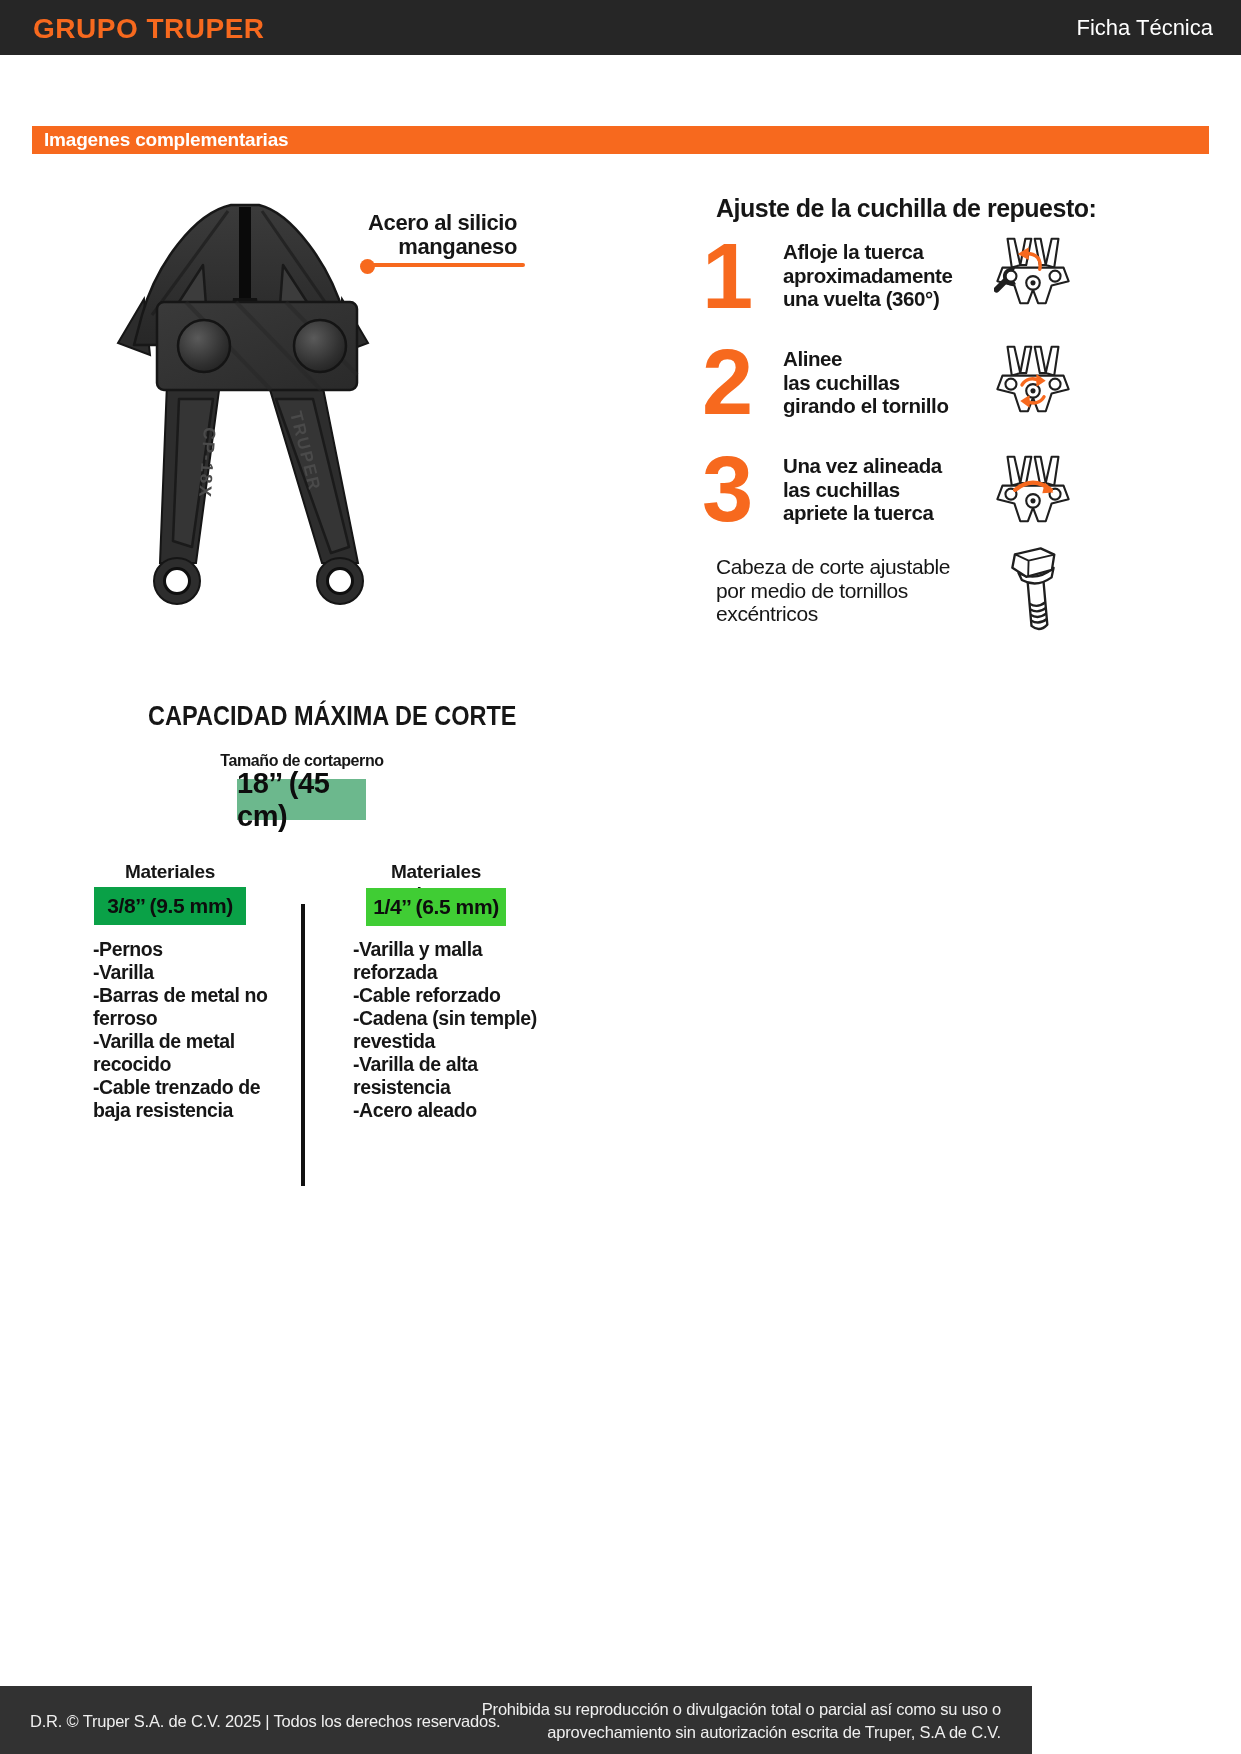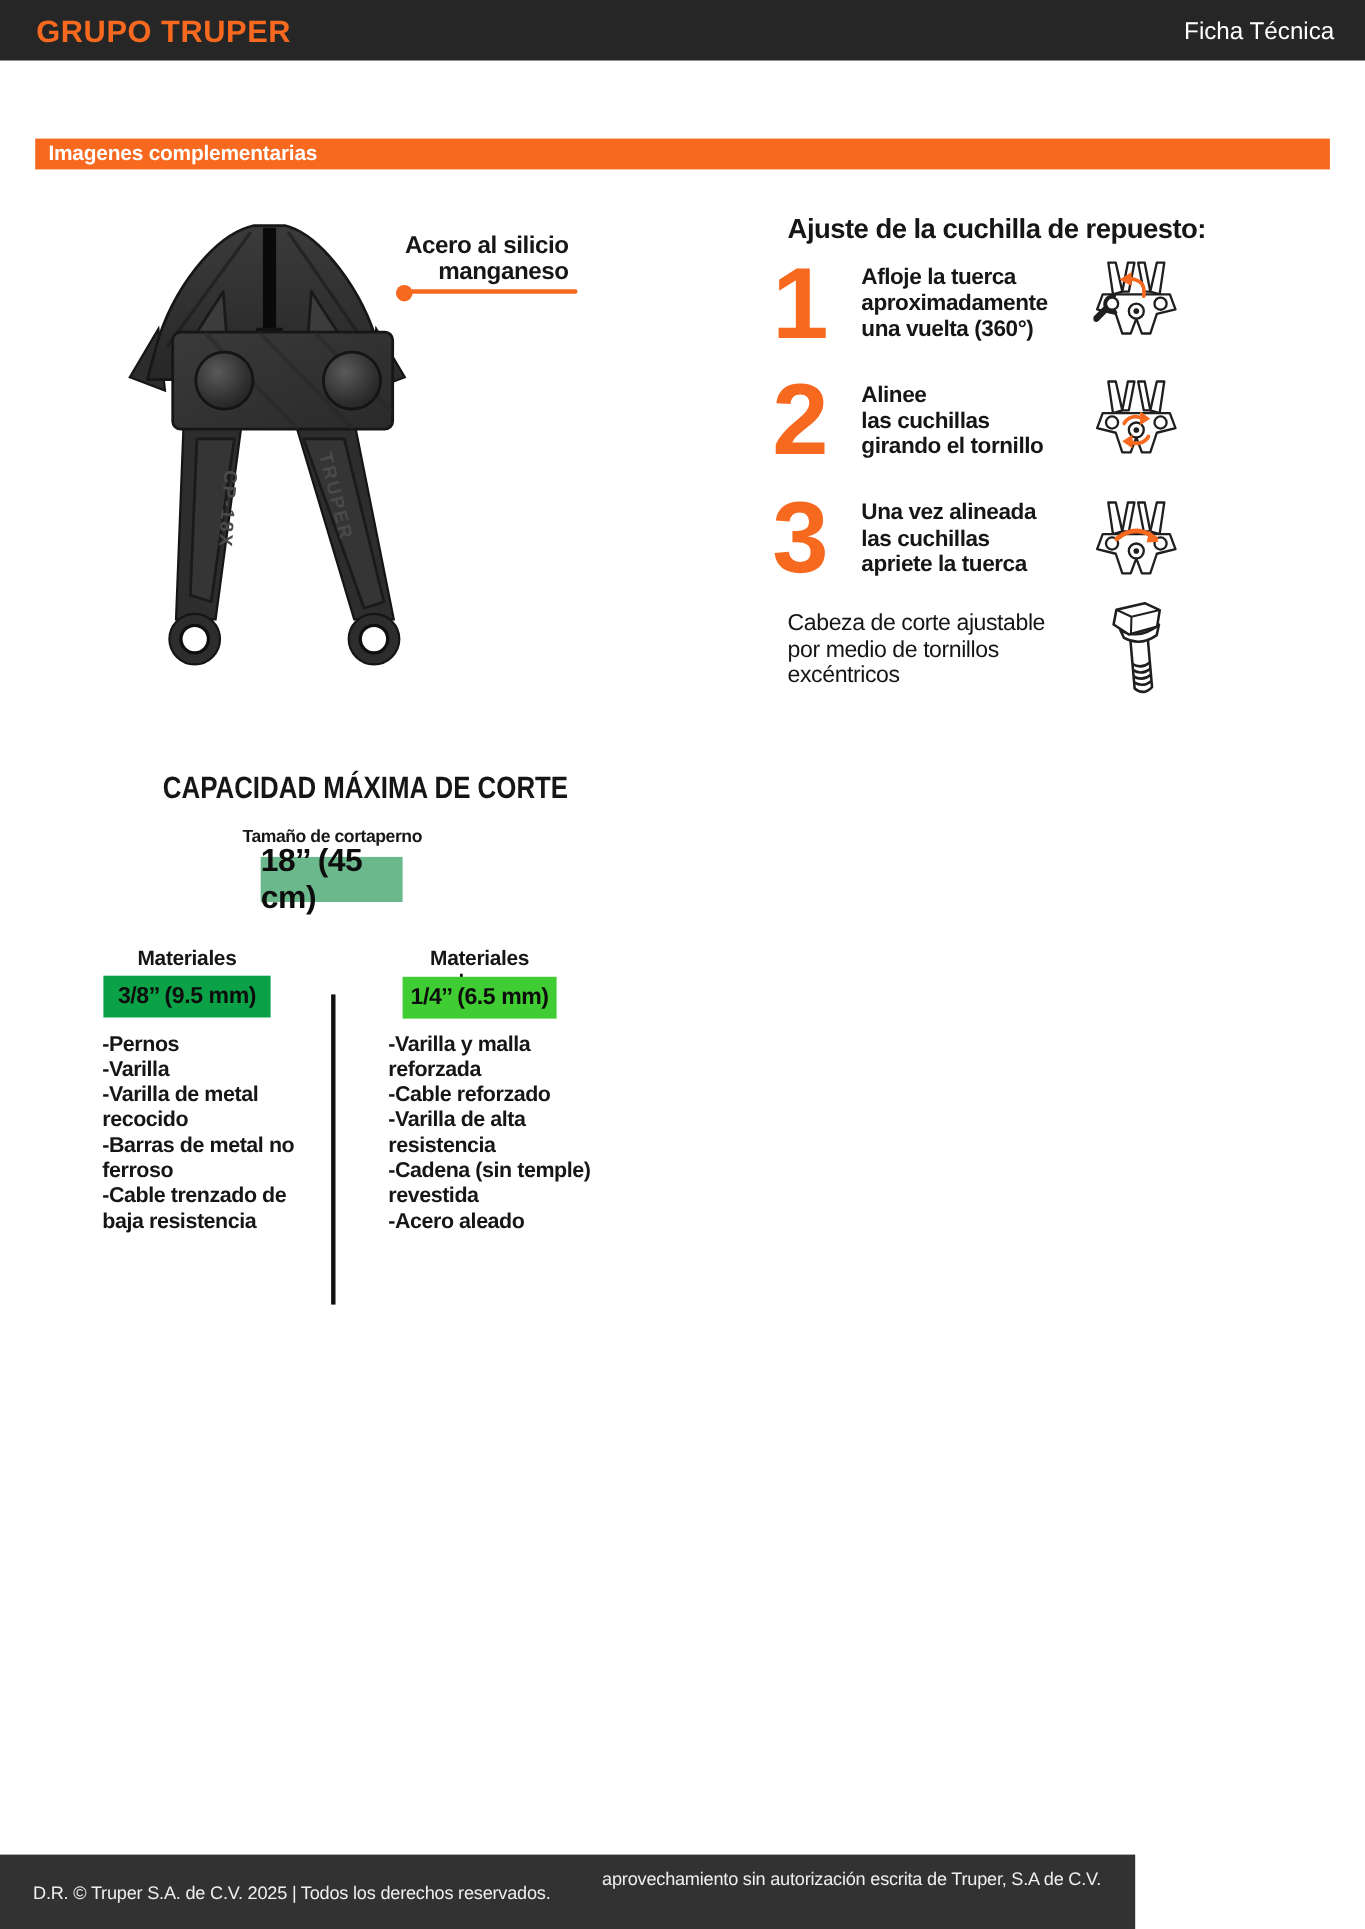--- a/index.html
+++ b/index.html
@@ -222,32 +222,33 @@
   <div class="badge size-badge">18’’ (45 cm)</div>
 
   <div class="col-header col1-header">Materiales suaves</div>
   <div class="badge soft-badge">3/8’’ (9.5 mm)</div>
   <div class="col-header col2-header">Materiales duros</div>
   <div class="badge hard-badge">1/4’’ (6.5 mm)</div>
   <div class="col-divider"></div>
   <div class="mat-list list1">
       <div class="li">-Pernos</div>
       <div class="li">-Varilla</div>
+      <div class="li">-Barras de metal no ferroso</div>
       <div class="li">-Varilla de metal recocido</div>
-      <div class="li">-Barras de metal no ferroso</div>
       <div class="li">-Cable trenzado de baja resistencia</div>
     </div>
   <div class="mat-list list2">
       <div class="li">-Varilla y malla reforzada</div>
       <div class="li">-Cable reforzado</div>
+      <div class="li">-Cadena (sin temple) revestida</div>
       <div class="li">-Varilla de alta resistencia</div>
-      <div class="li">-Cadena (sin temple) revestida</div>
       <div class="li">-Acero aleado</div>
     </div>
 
   <div class="footer-bar">
     <div class="footer-left">D.R. © Truper S.A. de C.V. 2025 | Todos los derechos reservados.</div>
     <div class="footer-right">
+        <div class="footer-right-line">Prohibida su reproducción o divulgación total o parcial así como su uso o</div>
         <div class="footer-right-line">aprovechamiento sin autorización escrita de Truper, S.A de C.V.</div>
       </div>
   </div>
 
 </div>
 
 </body></html>

